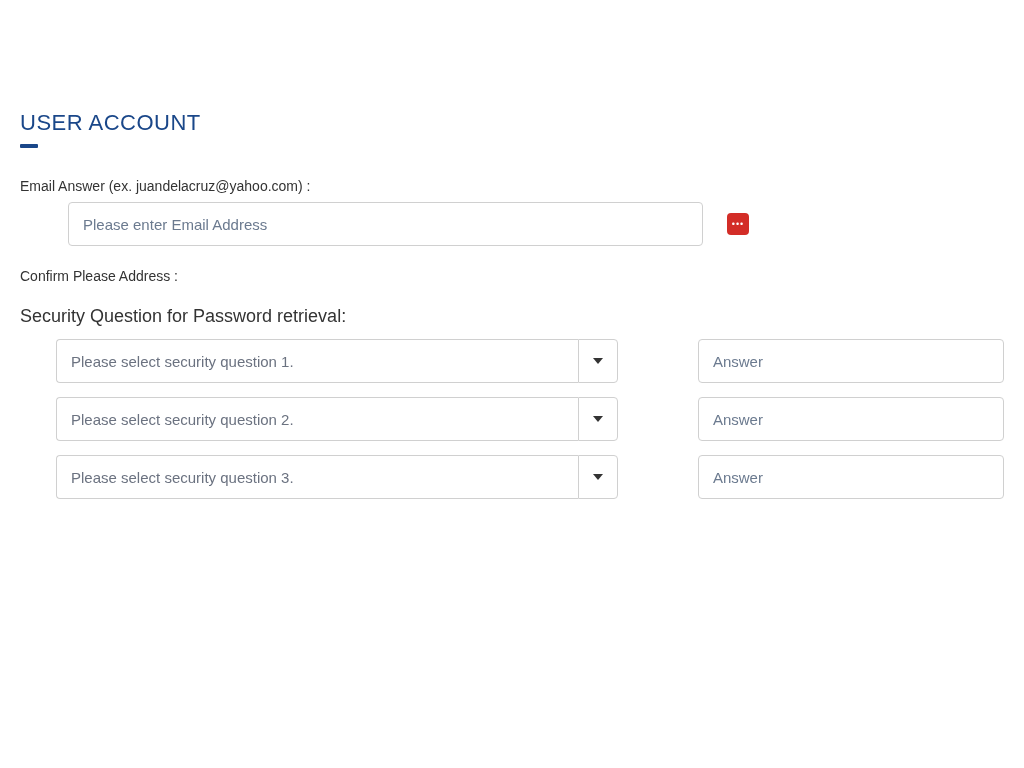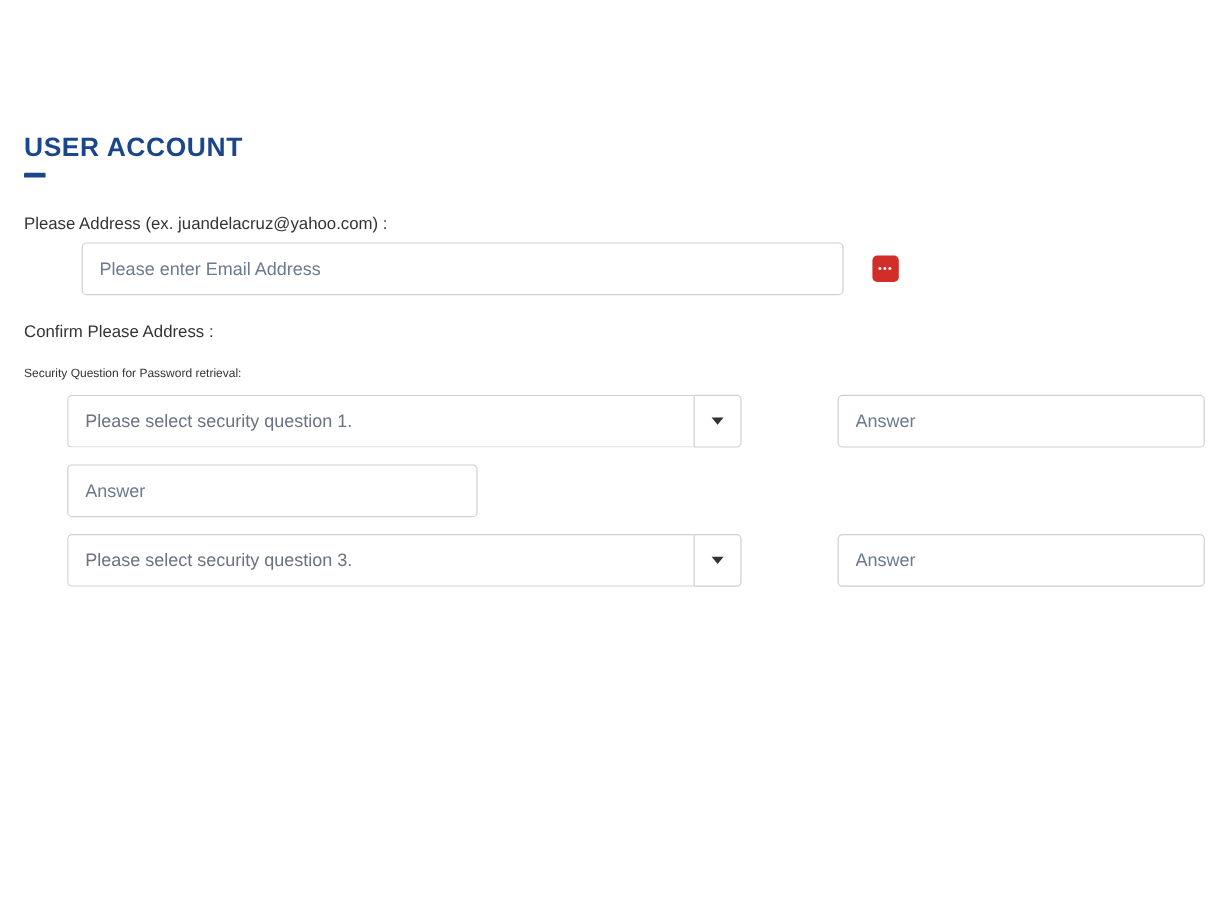--- a/index.html
+++ b/index.html
@@ -13,21 +13,21 @@
       padding: 40px 20px;
       width: 1024px;
       height: 768px;
     }
     .container {
       max-width: 1000px;
     }
     .section-title {
       color: #1a4789;
       font-size: 22px;
-      font-weight: 700;
+      font-weight: 400;
       letter-spacing: 0.5px;
       margin-bottom: 8px;
       margin-top: 70px;
     }
     .title-underline {
       width: 18px;
       height: 4px;
       background: #1a4789;
       border-radius: 1px;
       margin-bottom: 30px;
@@ -130,34 +130,34 @@
       font-size: 15px;
       color: #333;
       background: #fff;
     }
     .answer-input::placeholder {
       color: #6b7a8f;
     }
     .security-label {
       display: block;
       color: #333;
-      font-size: 10px;
+      font-size: 18px;
       margin-bottom: 12px;
     }
   </style>
 </head>
 <body>
 
 <div class="container">
 
   <h2 class="section-title">USER ACCOUNT</h2>
   <div class="title-underline"></div>
 
   <div class="field-group">
-    <label class="field-label">Please Address (ex. juandelacruz@yahoo.com) :</label>
+    <label class="field-label">Email Answer (ex. juandelacruz@yahoo.com) :</label>
     <div class="input-wrapper">
       <input type="text" class="text-input" placeholder="Please enter Email Address" style="">
       <div class="lastpass-icon"></div>
     </div>
   </div>
 
   <div class="field-group">
     <label class="field-label">Confirm Please Address :</label>
   </div>
 
@@ -168,20 +168,26 @@
       <div class="security-select">
         <div class="select-main">Please select security question 1.</div>
         <div class="select-caret">
           <div class="caret-down"></div>
         </div>
       </div>
       <input type="text" class="answer-input" placeholder="Answer" style="">
     </div>
 
     <div class="security-row">
+      <div class="security-select">
+        <div class="select-main">Please select security question 2.</div>
+        <div class="select-caret">
+          <div class="caret-down"></div>
+        </div>
+      </div>
       <input type="text" class="answer-input" placeholder="Answer" style="">
     </div>
 
     <div class="security-row">
       <div class="security-select">
         <div class="select-main">Please select security question 3.</div>
         <div class="select-caret">
           <div class="caret-down"></div>
         </div>
       </div>

